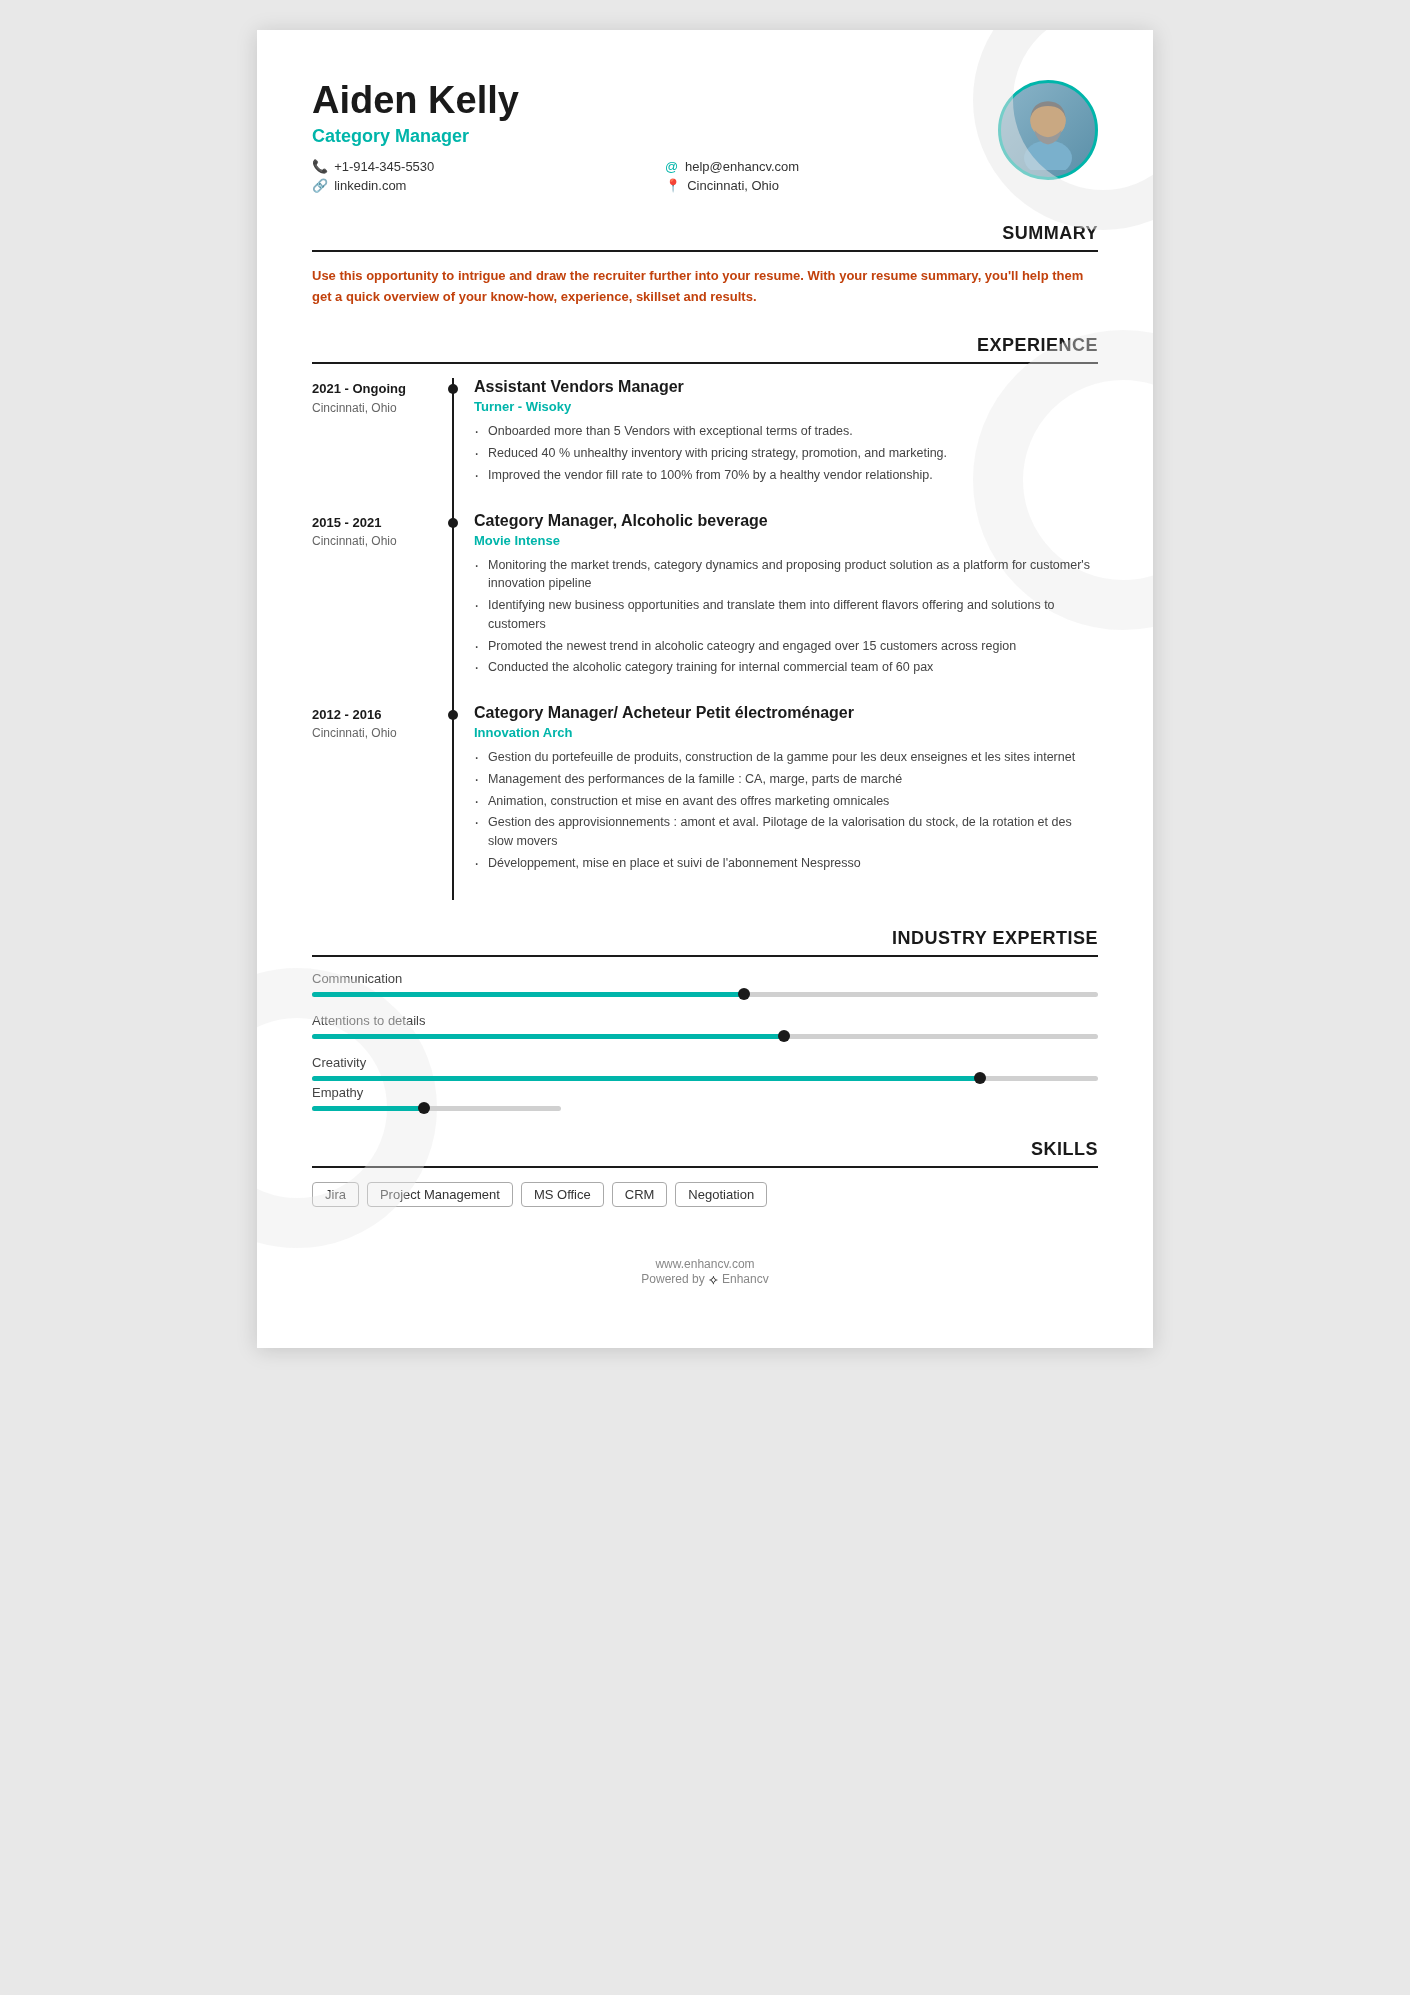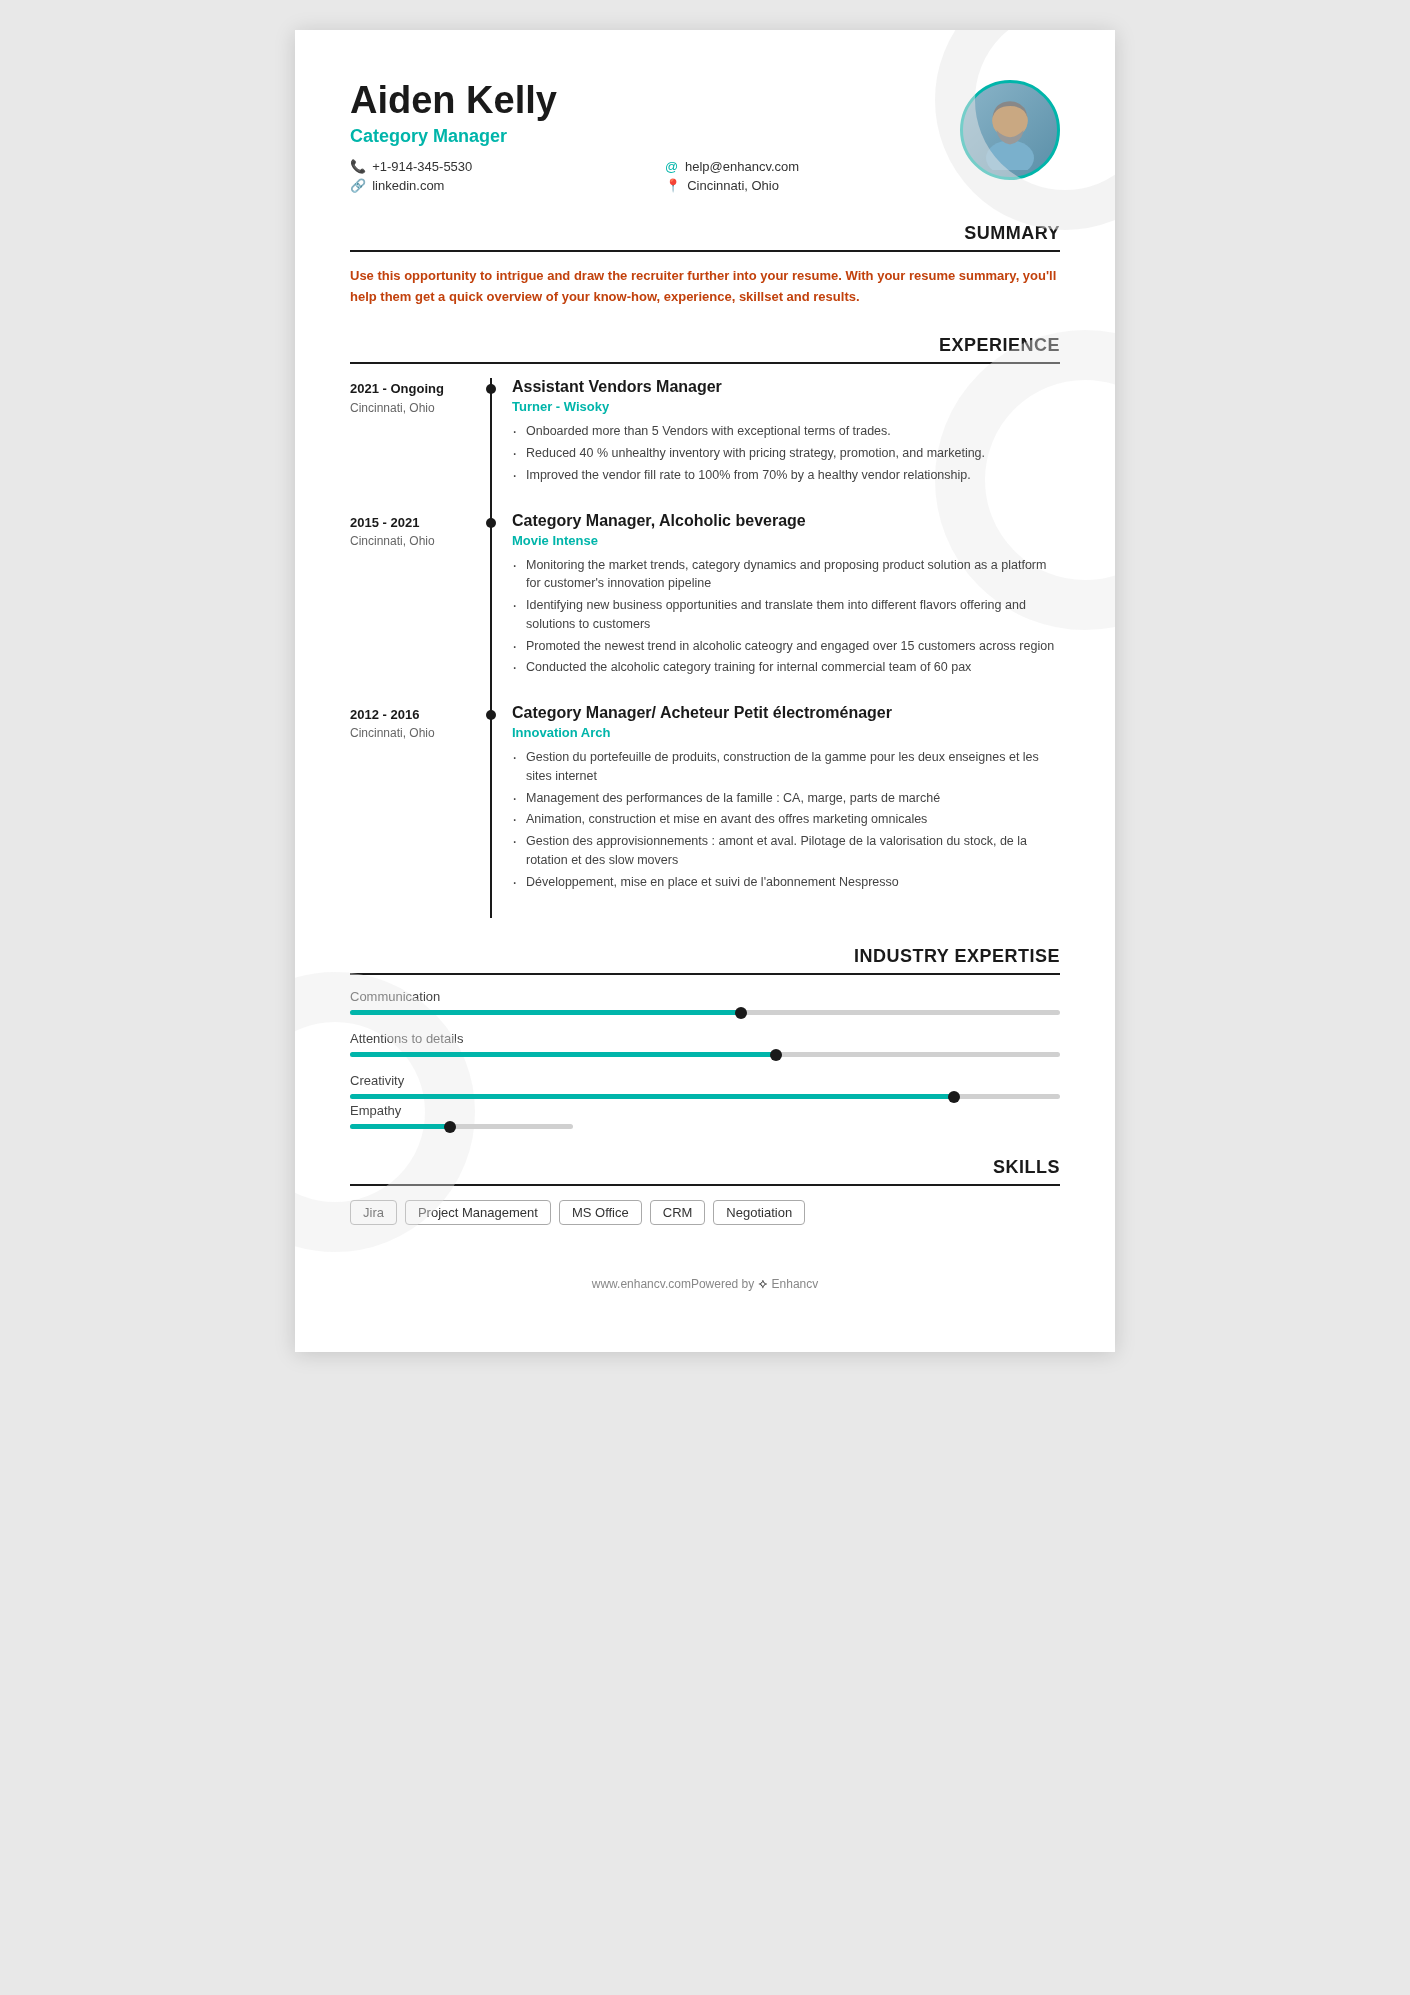--- a/index.html
+++ b/index.html
@@ -7,21 +7,21 @@
       font-family: 'Arial', sans-serif;
       background: #e8e8e8;
       display: flex;
       justify-content: center;
       align-items: flex-start;
       padding: 30px;
       min-height: 100vh;
     }
     .resume-page {
       background: #ffffff;
-      width: 820px;
+      width: 896px;
       min-height: 1200px;
       padding: 50px 55px 60px 55px;
       position: relative;
       overflow: hidden;
       box-shadow: 0 2px 20px rgba(0,0,0,0.15);
     }
     
     .bg-circle-top-right {
       position: absolute;
       top: -60px;
@@ -295,24 +295,25 @@
     }
     .edu-institution {
       font-size: 13px;
       font-weight: 700;
       color: #00b5aa;
     }
 
     
     .footer {
       display: flex;
-      justify-content: center;
+      justify-content: flex-start;
       align-items: center;
       margin-top: 40px;
       padding-top: 10px;
+      flex-direction: column;
     }
     .footer-url {
       font-size: 12px;
       color: #888;
     }
     .footer-powered {
       font-size: 12px;
       color: #888;
       display: flex;
       align-items: center;

